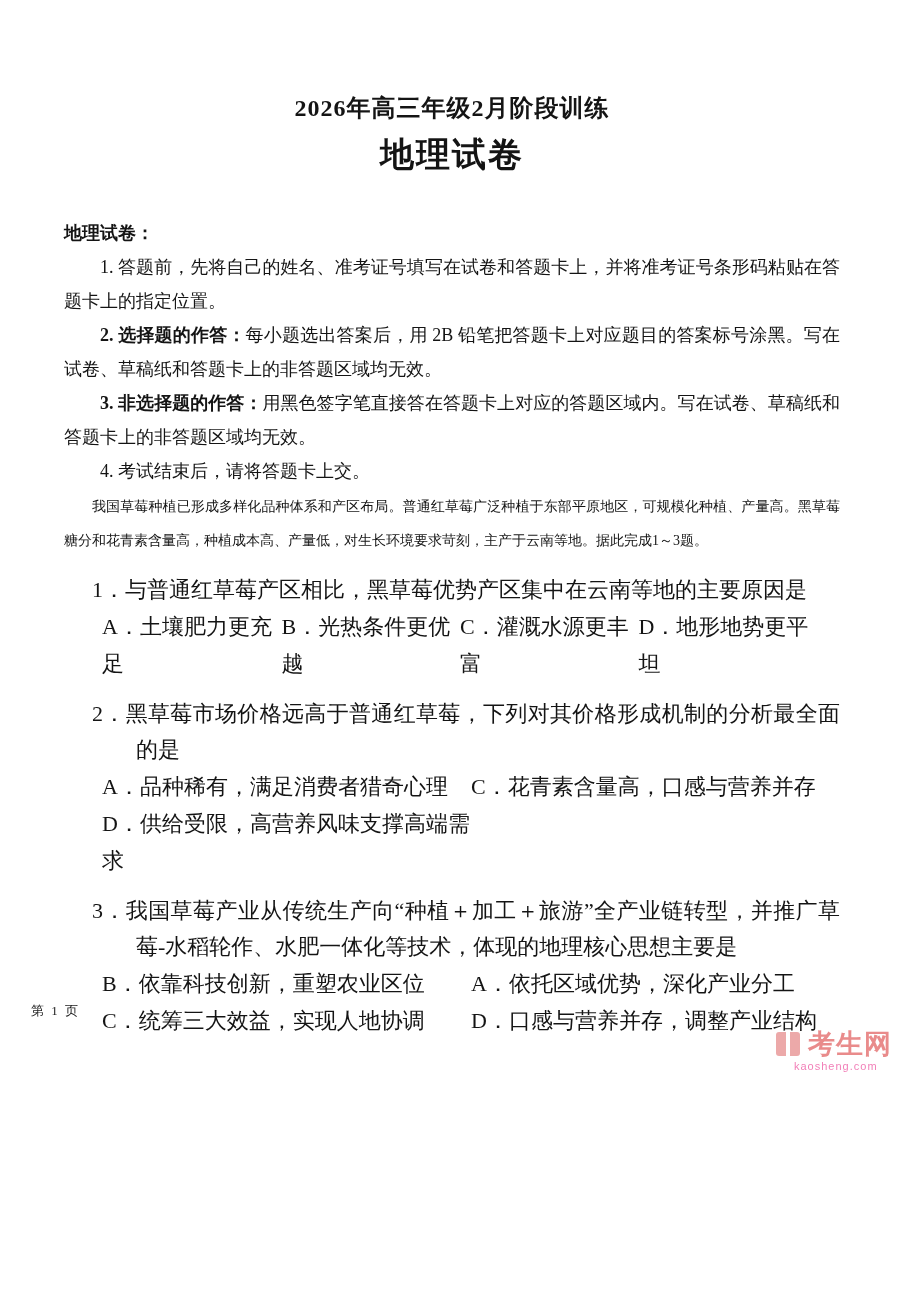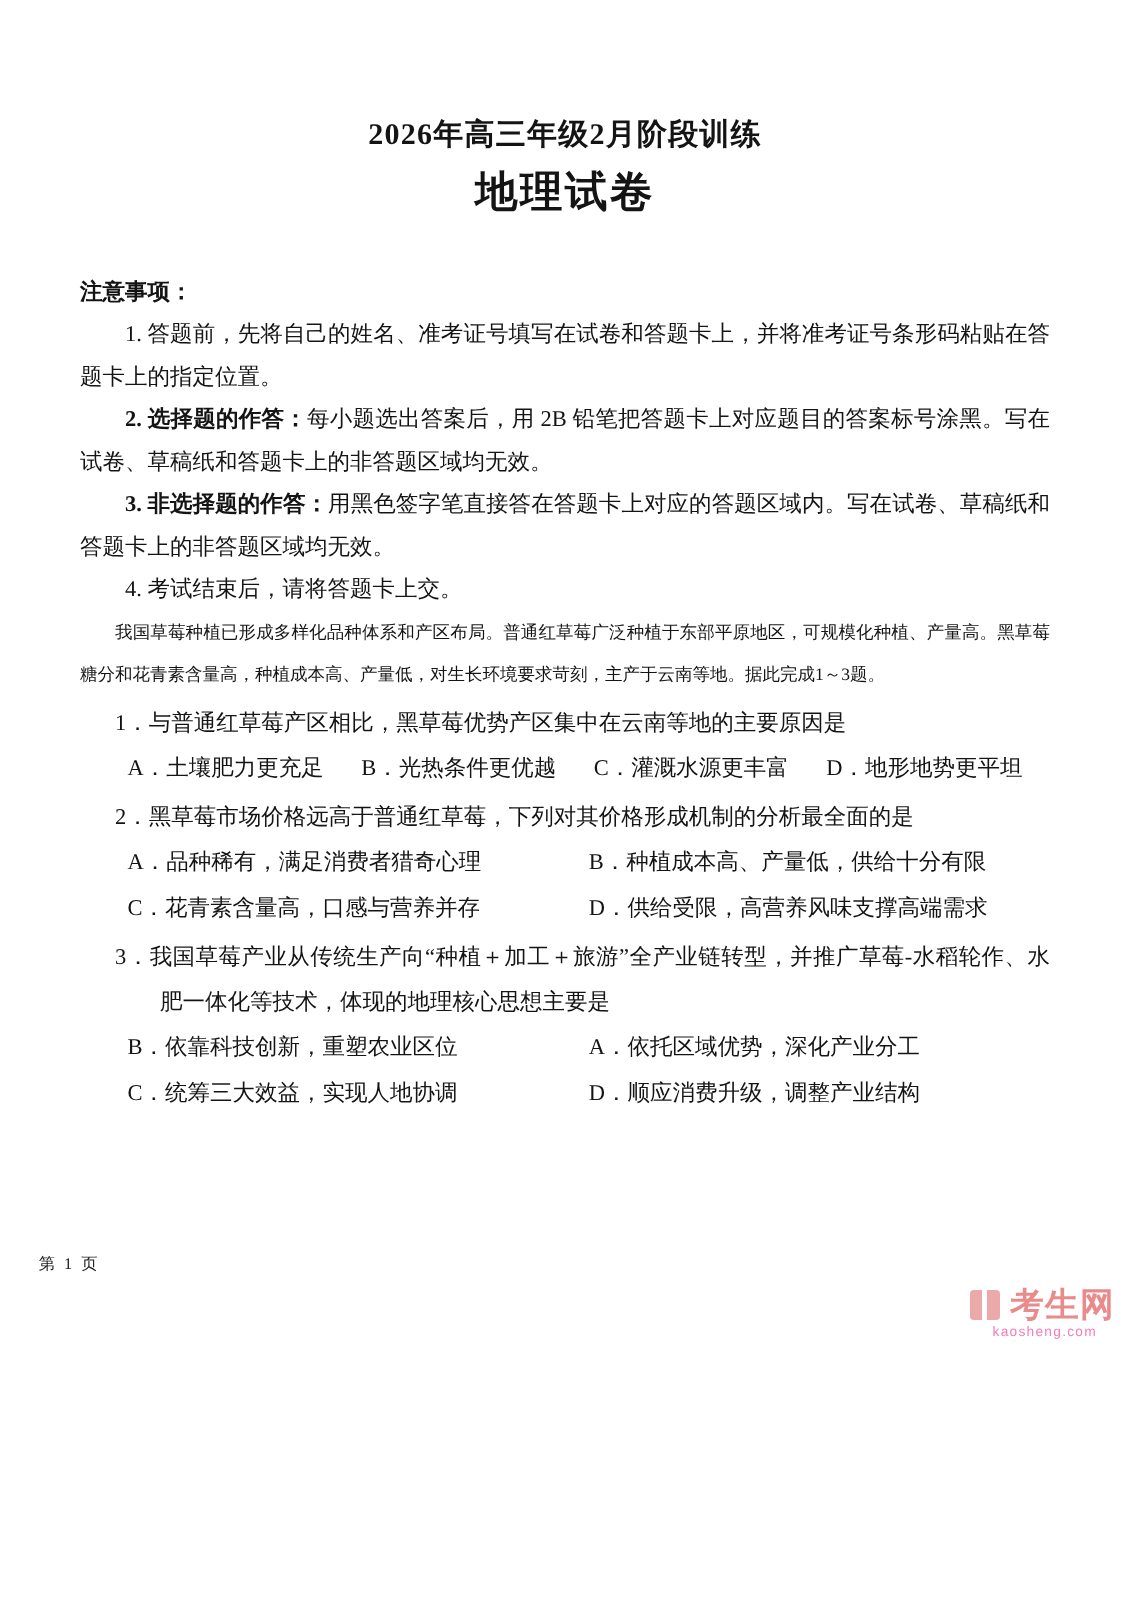--- a/index.html
+++ b/index.html
@@ -60,22 +60,22 @@
     text-indent: 2em;
     text-align: justify;
     margin-top: 2px;
   }
   .passage2 {
     margin-top: 28px;
     letter-spacing: 1.5px;
   }
   .question {
     margin-left: 28px;
-    margin-top: 2px;
-    font-size: 18px;
+    margin-top: 14px;
+    font-size: 22px;
   }
   .stem {
     line-height: 36px;
     padding-left: 2em;
     text-indent: -2em;
     text-align: justify;
   }
   .opts-row {
     display: flex;
     justify-content: space-between;
@@ -133,21 +133,21 @@
   }
 </style>
 </head>
 <body>
 
 <div class="page">
 
   <div class="title">2026年高三年级2月阶段训练</div>
   <div class="subtitle">地理试卷</div>
 
-  <div class="notice-head">注意事项：</div>
+  <div class="notice-head">地理试卷：</div>
 
   <p class="notice"><span class="b"></span><span>1. 答题前，先将自己的姓名、准考证号填写在试卷和答题卡上，并将准考证号条形码粘贴在答题卡上的指定位置。</span></p>
   <p class="notice"><span class="b">2. 选择题的作答：</span><span>每小题选出答案后，用 2B 铅笔把答题卡上对应题目的答案标号涂黑。写在试卷、草稿纸和答题卡上的非答题区域均无效。</span></p>
   <p class="notice"><span class="b">3. 非选择题的作答：</span><span>用黑色签字笔直接答在答题卡上对应的答题区域内。写在试卷、草稿纸和答题卡上的非答题区域均无效。</span></p>
   <p class="notice"><span class="b"></span><span>4. 考试结束后，请将答题卡上交。</span></p>
 
 
   <p class="passage">我国草莓种植已形成多样化品种体系和产区布局。普通红草莓广泛种植于东部平原地区，可规模化种植、产量高。黑草莓糖分和花青素含量高，种植成本高、产量低，对生长环境要求苛刻，主产于云南等地。据此完成1～3题。</p>
 
   <div class="question">
@@ -157,33 +157,32 @@
       <span>B．光热条件更优越</span>
       <span>C．灌溉水源更丰富</span>
       <span>D．地形地势更平坦</span>
     </div>
   </div>
 
   <div class="question">
     <p class="stem"><span>2．</span><span>黑草莓市场价格远高于普通红草莓，下列对其价格形成机制的分析最全面的是</span></p>
     <div class="opts-grid">
       <span>A．品种稀有，满足消费者猎奇心理</span>
-      <span>B．种植成本高、产量低，供给十分有限</span>
       <span>C．花青素含量高，口感与营养并存</span>
       <span>D．供给受限，高营养风味支撑高端需求</span>
     </div>
   </div>
 
   <div class="question">
     <p class="stem"><span>3．</span><span>我国草莓产业从传统生产向“种植＋加工＋旅游”全产业链转型，并推广草莓-水稻轮作、水肥一体化等技术，体现的地理核心思想主要是</span></p>
     <div class="opts-grid">
       <span>B．依靠科技创新，重塑农业区位</span>
       <span>A．依托区域优势，深化产业分工</span>
       <span>C．统筹三大效益，实现人地协调</span>
-      <span>D．顺应消费升级，调整产业结构</span>
+      <span>D．口感与营养并存，调整产业结构</span>
     </div>
   </div>
 
 
   <div class="footer">第 1 页</div>
 
   <div class="watermark">
     <div class="wm-row">
       <span class="wm-icon"></span>
       <span class="wm-name">考生网</span>

